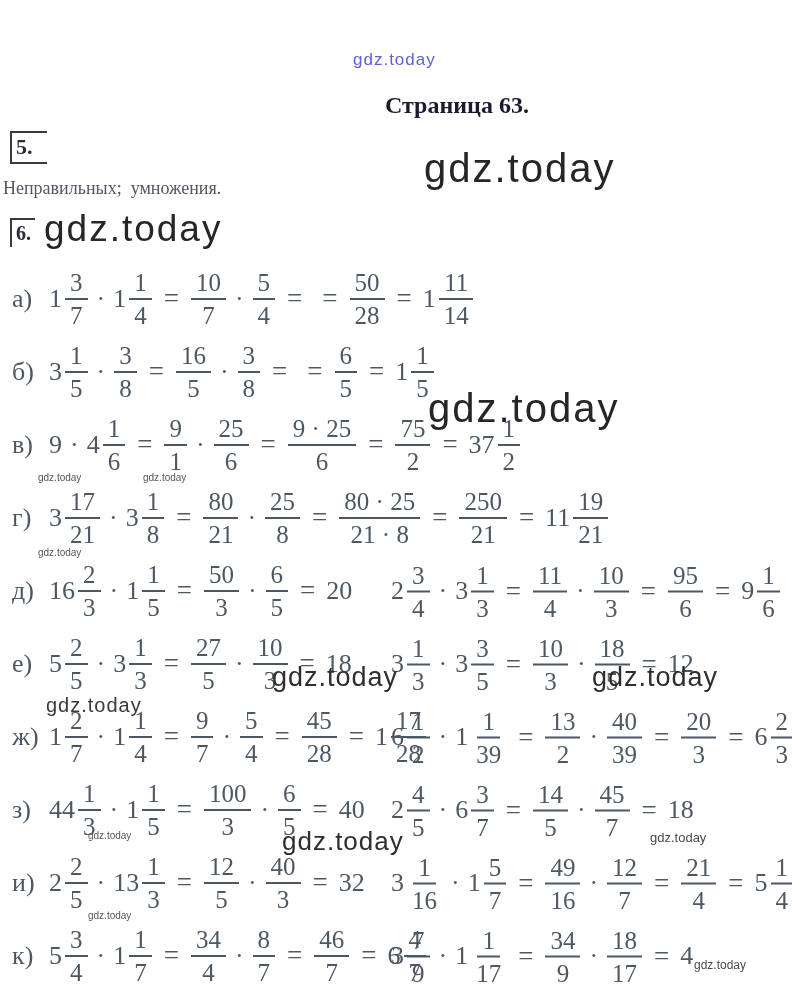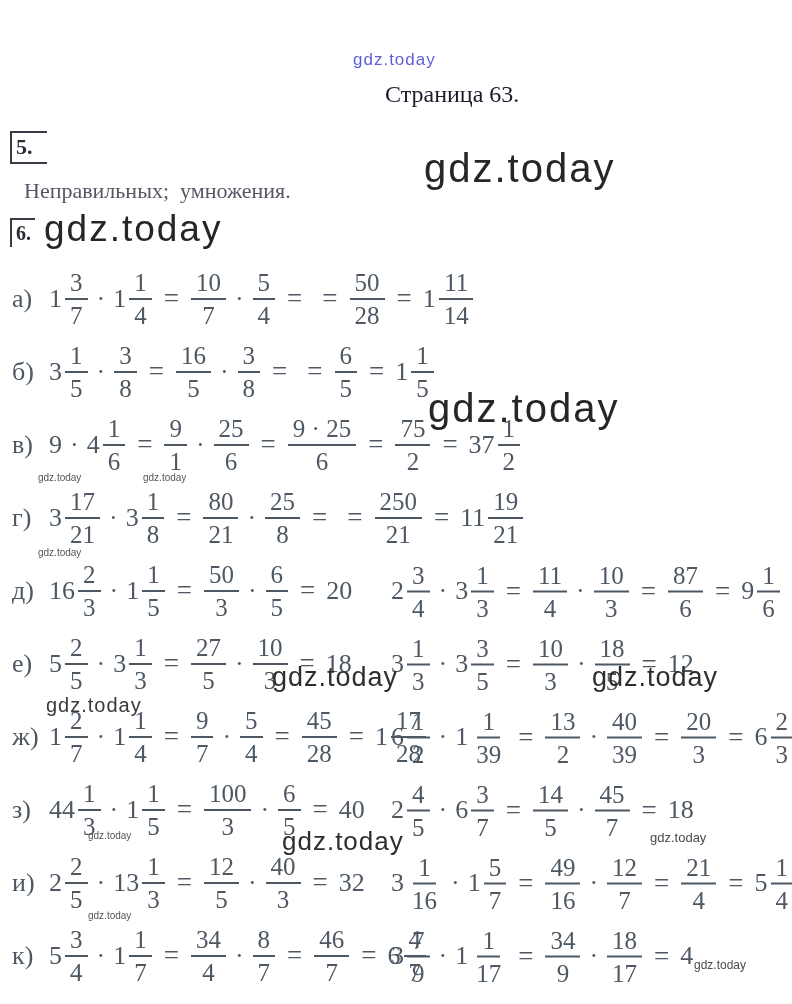--- a/index.html
+++ b/index.html
@@ -5,35 +5,35 @@
   html,body{margin:0;padding:0;background:#fff;}
   .page{position:relative;width:792px;height:1004px;background:#fff;overflow:hidden;
         font-family:"Liberation Serif",serif;margin-top:48px;}
 
   
   .site-logo{position:absolute;left:353px;top:2px;
              font-family:"Liberation Sans",sans-serif;font-size:17px;font-weight:400;
              color:#4343cf;letter-spacing:1px;opacity:.85;}
 
   
-  .page-title{position:absolute;left:385px;top:33px;margin:0;
-              font-family:"Liberation Serif",serif;font-size:24px;font-weight:400;
+  .page-title{position:absolute;left:385px;top:44px;margin:0;
+              font-family:"Liberation Serif",serif;font-size:24px;font-weight:700;
               color:#1b1b2e;}
 
   
   .p-num{display:inline-block;font-family:"Liberation Serif",serif;font-weight:700;
          color:#2b2b38;font-size:22px;line-height:1;
          border-top:2px solid #3a3a44;border-left:2px solid #3a3a44;
          padding:3px 14px 4px 4px;}
   .p5-box{position:absolute;left:10px;top:83px;border-bottom:2px solid #3a3a44;}
   .p6-box{position:absolute;left:10px;top:170px;}
   .p6-box .p-num{font-size:20px;padding-right:4px;}
 
   
-  .answer-text{position:absolute;left:24px;top:130px;font-size:22px;color:#565664;
+  .answer-text{position:absolute;left:3px;top:130px;font-size:18px;color:#565664;
                white-space:pre;}
 
   
   .equations{position:absolute;left:0;top:214px;width:792px;color:#4d5863;}
   .eq-row{position:relative;height:73px;display:flex;align-items:center;padding-left:12px;}
   .eq-label{font-size:26px;margin-right:6px;min-width:30px;}
   .eq{display:inline-flex;align-items:center;font-size:26px;line-height:1;}
   .eq-right{position:absolute;left:390px;top:50%;transform:translateY(-50%);}
   .whole{margin:0 1px;}
   .op{margin:0 7px;}
@@ -204,20 +204,24 @@
           <span class="frac">
             <span class="num">80</span>
             <span class="den">21</span>
           </span>
           <span class="op dot">·</span>
           <span class="frac">
             <span class="num">25</span>
             <span class="den">8</span>
           </span>
           <span class="op eq-sign">=</span>
+          <span class="frac">
+            <span class="num">80 · 25</span>
+            <span class="den">21 · 8</span>
+          </span>
           <span class="op eq-sign">=</span>
           <span class="frac">
             <span class="num">250</span>
             <span class="den">21</span>
           </span>
           <span class="op eq-sign">=</span>
           <span class="whole">11</span>
           <span class="frac">
             <span class="num">19</span>
             <span class="den">21</span>
@@ -268,21 +272,21 @@
             <span class="num">11</span>
             <span class="den">4</span>
           </span>
           <span class="op dot">·</span>
           <span class="frac">
             <span class="num">10</span>
             <span class="den">3</span>
           </span>
           <span class="op eq-sign">=</span>
           <span class="frac">
-            <span class="num">87</span>
+            <span class="num">95</span>
             <span class="den">6</span>
           </span>
           <span class="op eq-sign">=</span>
           <span class="whole">9</span>
           <span class="frac">
             <span class="num">1</span>
             <span class="den">6</span>
           </span>
         </span>
       </div>

